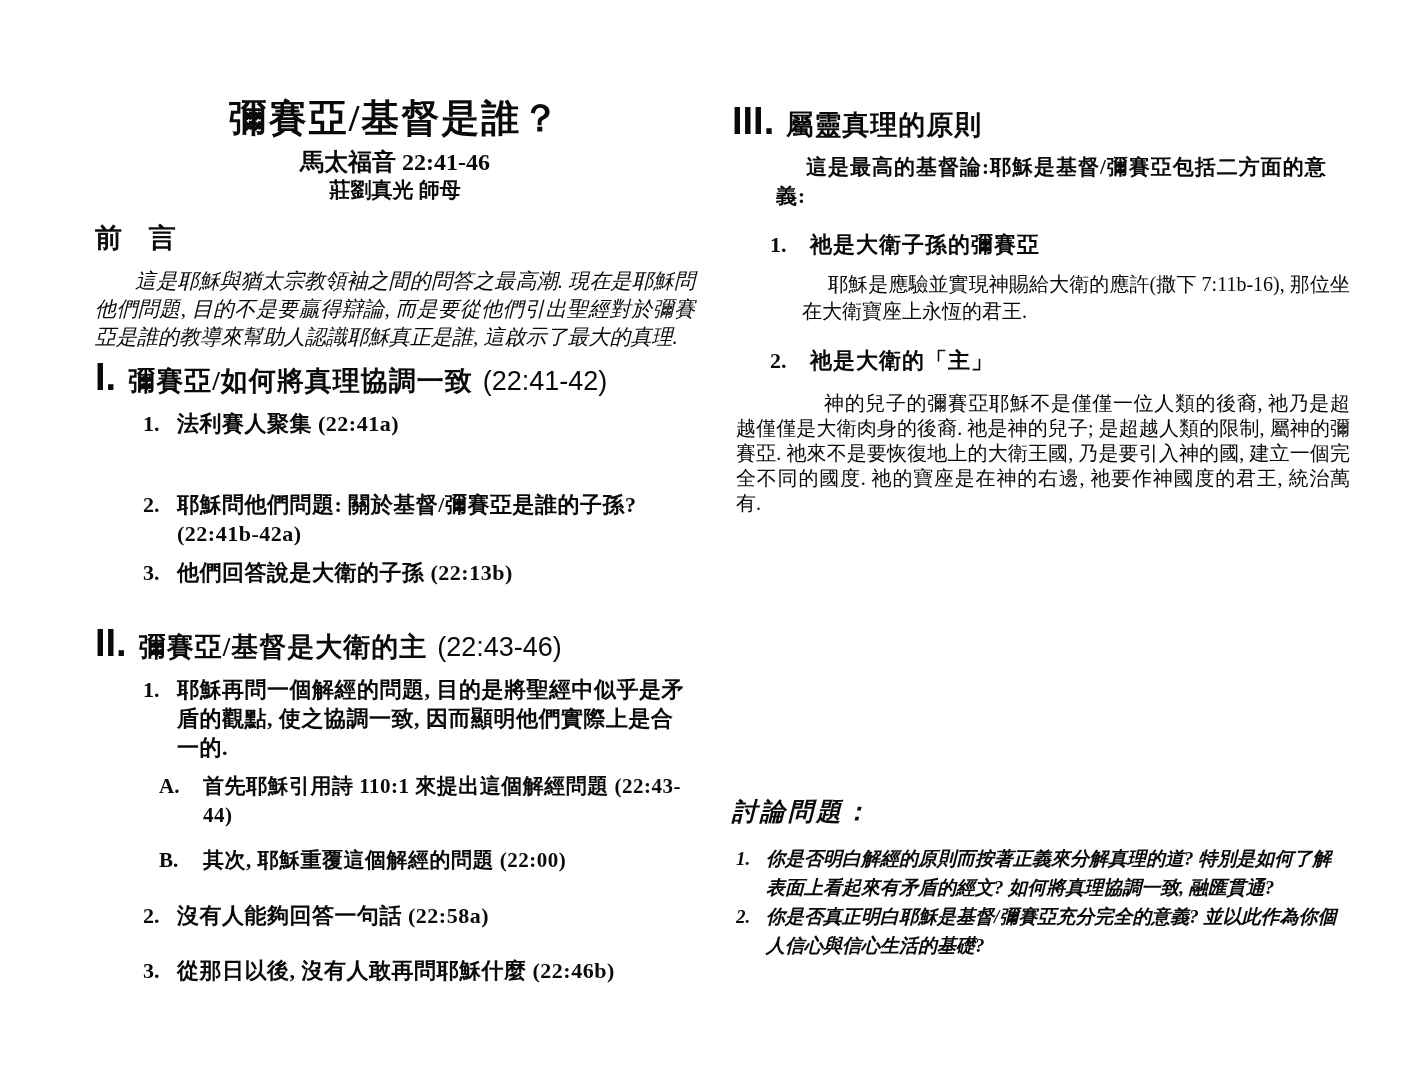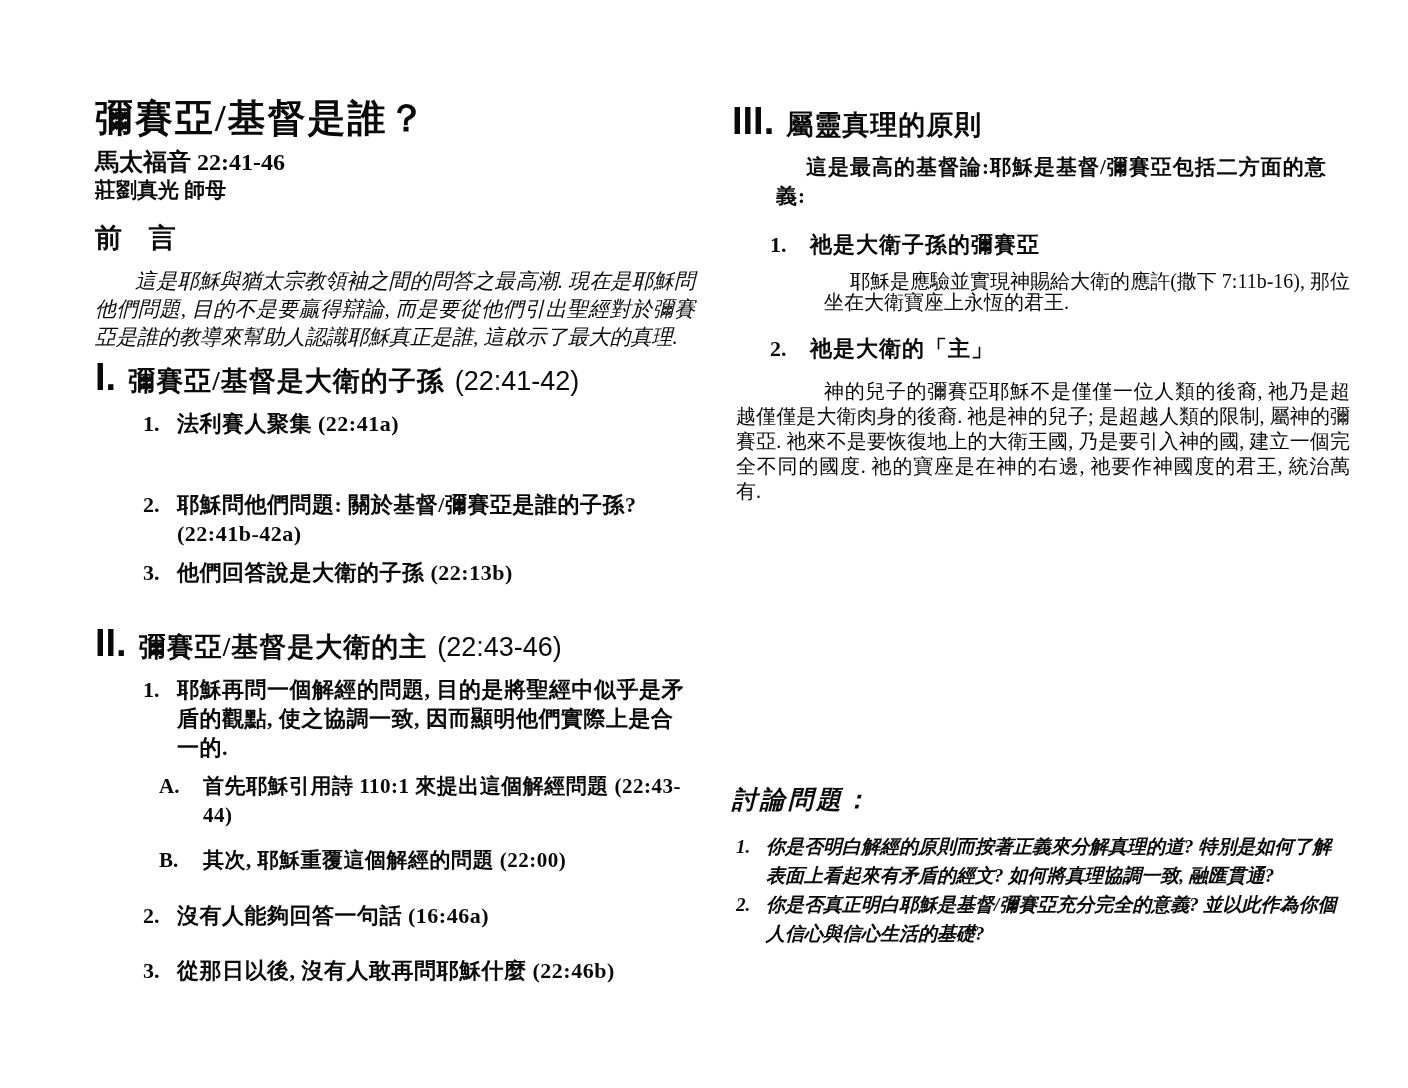--- a/index.html
+++ b/index.html
@@ -11,21 +11,21 @@
     background: #ffffff;
     color: #0a0a0a;
     font-family: "Liberation Serif", "DejaVu Serif", serif;
     overflow: hidden;
   }
   .col { position: absolute; top: 95px; }
   .col-left  { left: 95px;  width: 600px; }
   .col-right { left: 732px; width: 618px; }
 
   
-  .title-block { }
+  .title-block { text-align: center; }
   .doc-title {
     font-size: 38px; font-weight: 700; letter-spacing: 2px;
     line-height: 46px;
   }
   .doc-scripture { font-size: 24px; font-weight: 600; line-height: 30px; margin-top: 6px; }
   .doc-author    { font-size: 21px; font-weight: 600; line-height: 26px; }
 
   
   .preface-heading {
     margin-top: 20px; font-size: 27px; font-weight: 700;
@@ -67,22 +67,22 @@
   .section-intro {
     margin-top: 10px; margin-left: 44px; text-indent: 30px;
     font-size: 21px; font-weight: 600; line-height: 29px; letter-spacing: 1px;
   }
   .point { display: flex; }
   .point-1 { margin-top: 20px; }
   .point-2 { margin-top: 22px; }
   .point .point-label { flex: 0 0 40px; margin-left: 38px; font-size: 22px; font-weight: 600; line-height: 28px; }
   .point .point-head  { font-size: 22px; font-weight: 600; line-height: 28px; letter-spacing: 1px; }
   .point-body-1 {
-    margin-top: 12px; margin-left: 92px; text-indent: 26px;
-    font-size: 20px; line-height: 21px; text-align: justify;
+    margin-top: 12px; margin-left: 70px; text-indent: 26px;
+    font-size: 20px; line-height: 27px; text-align: justify;
   }
   .point-body-2 {
     margin-top: 16px; margin-left: 4px; text-indent: 88px;
     font-size: 20px; line-height: 25px; text-align: justify;
   }
 
   
   .discussion-heading {
     margin-top: 280px; font-size: 25px; font-weight: 700; font-style: italic;
     letter-spacing: 3px; line-height: 32px;
@@ -103,21 +103,21 @@
       <div class="doc-title">彌賽亞/基督是誰？</div>
       <div class="doc-scripture">馬太福音 22:41-46</div>
       <div class="doc-author">莊劉真光 師母</div>
     </div>
 
     <div class="preface-heading">前 言</div>
     <p class="preface-body">這是耶穌與猶太宗教領袖之間的問答之最高潮. 現在是耶穌問他們問題, 目的不是要贏得辯論, 而是要從他們引出聖經對於彌賽亞是誰的教導來幫助人認識耶穌真正是誰, 這啟示了最大的真理.</p>
 
     <div class="section-heading sec-1">
       <span class="numeral">I.</span>
-      <span class="sec-title">彌賽亞/基督是大衛的子孫</span>
+      <span class="sec-title">彌賽亞/如何將真理協調一致</span>
       <span class="sec-ref">(22:41-42)</span>
     </div>
 
     <div class="item gap-sm">
       <span class="item-label">1.</span>
       <span class="item-text">法利賽人聚集 (22:41a)</span>
     </div>
     <div class="item gap-lg">
       <span class="item-label">2.</span>
       <span class="item-text">耶穌問他們問題: 關於基督/彌賽亞是誰的子孫? (22:41b-42a)</span>
@@ -140,21 +140,21 @@
     <div class="item sub-item gap-sm">
       <span class="item-label">A.</span>
       <span class="item-text">首先耶穌引用詩 110:1 來提出這個解經問題 (22:43-44)</span>
     </div>
     <div class="item sub-item gap-xs">
       <span class="item-label">B.</span>
       <span class="item-text">其次, 耶穌重覆這個解經的問題 (22:00)</span>
     </div>
     <div class="item gap-md">
       <span class="item-label">2.</span>
-      <span class="item-text">沒有人能夠回答一句話 (16:46a)</span>
+      <span class="item-text">沒有人能夠回答一句話 (22:58a)</span>
     </div>
     <div class="item gap-md">
       <span class="item-label">3.</span>
       <span class="item-text">從那日以後, 沒有人敢再問耶穌什麼 (22:46b)</span>
     </div>
 
   </div>
 
   <div class="col col-right">
 

